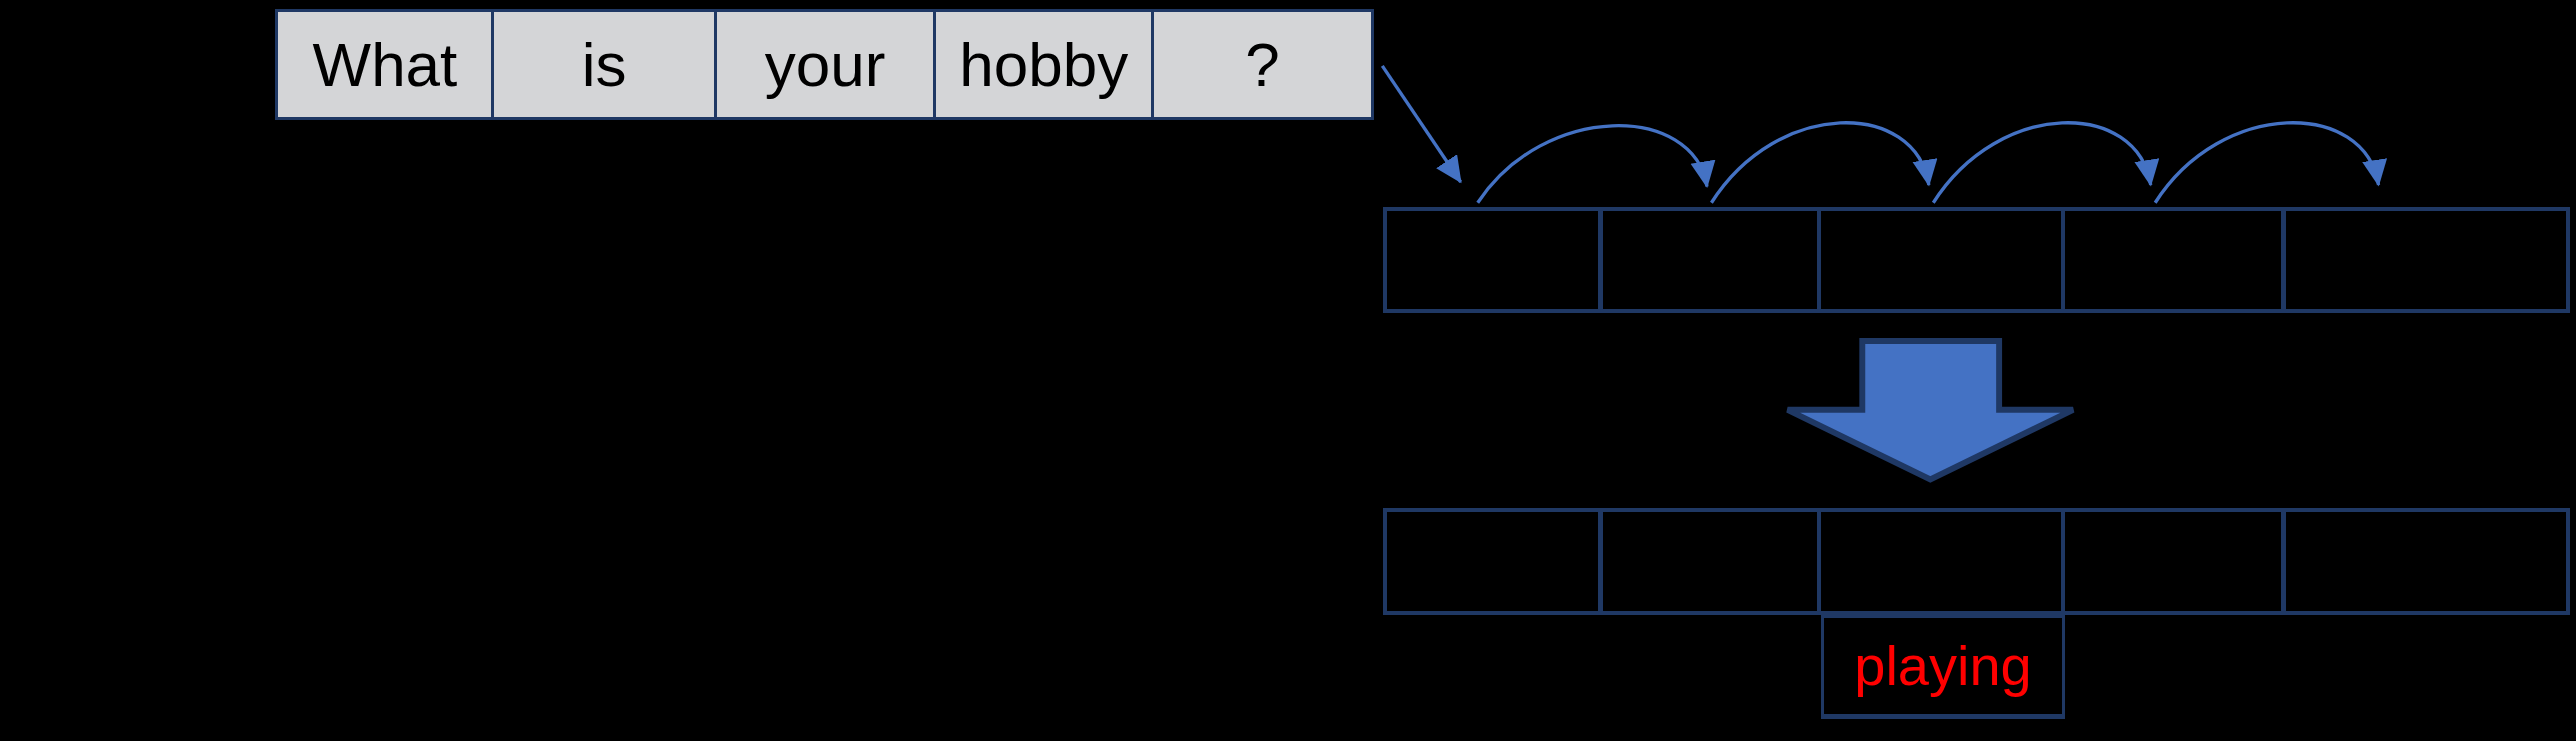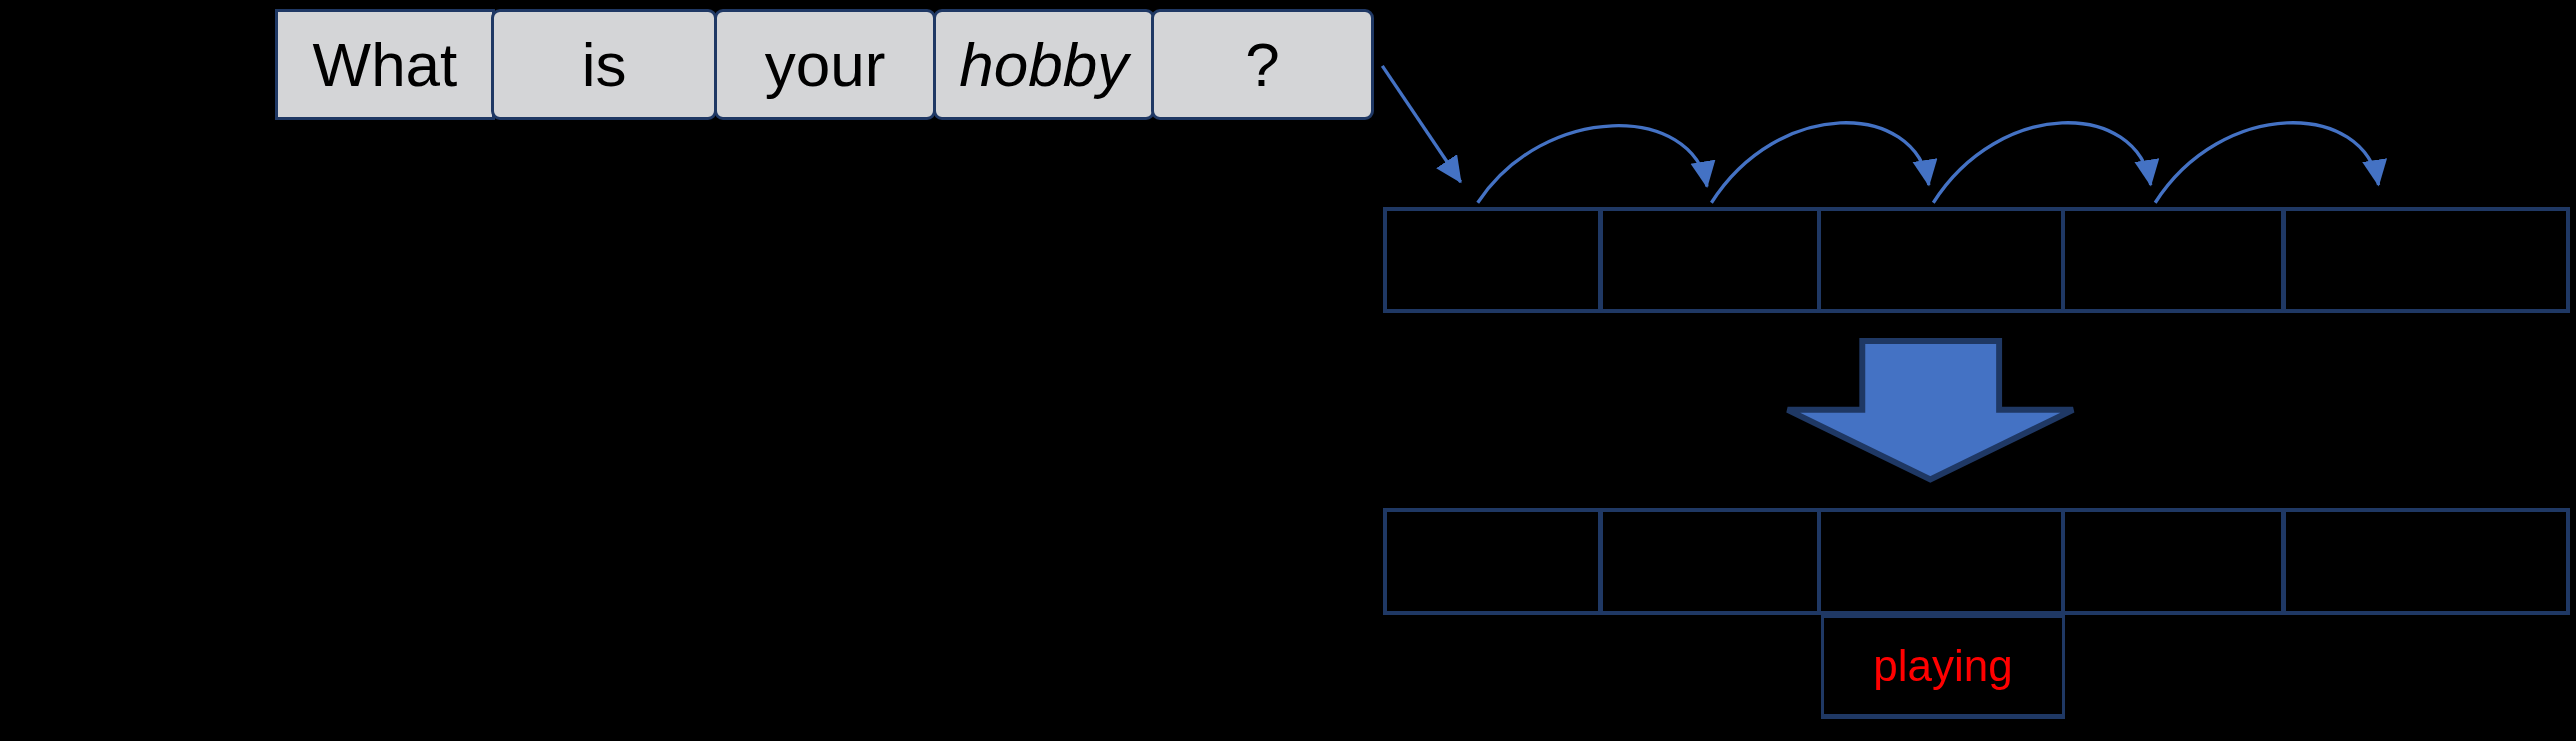--- a/index.html
+++ b/index.html
@@ -33,21 +33,21 @@
     height: 100%;
     background: var(--grey);
     border: 3.7px solid var(--navy);
     display: flex;
     align-items: center;
     justify-content: center;
     font-size: 62px;
     line-height: 1;
     color: var(--black-text);
   }
-  .word-cell + .word-cell { margin-left: -3.7px; border-radius: 9px; }
+  .word-cell + .word-cell { margin-left: -3.7px; }
 
   
   .state-row {
     position: absolute;
     left: 1383px;
     width: 1187px;
     display: flex;
   }
   .state-row.top    { top: 207px; height: 106px; }
   .state-row.bottom { top: 508px; height: 107px; }
@@ -63,21 +63,21 @@
     position: absolute;
     left: 1821px; top: 615px;
     width: 244px; height: 104px;
     border: 3px solid var(--navy);
     border-bottom-width: 5.2px;
     display: flex;
     align-items: center;
     justify-content: center;
   }
   .output-cell span {
-    font-size: 44px;
+    font-size: 56px;
     line-height: 1;
     color: var(--red);
   }
 
   
   svg.overlay {
     position: absolute;
     left: 0; top: 0;
     width: 2576px; height: 742px;
     pointer-events: none;
@@ -93,21 +93,21 @@
   <div class="word-table">
       <div class="word-cell" style="width: 220px;">
         <span>What</span>
       </div>
       <div class="word-cell" style="width: 226px;">
         <span>is</span>
       </div>
       <div class="word-cell" style="width: 223px;">
         <span>your</span>
       </div>
-      <div class="word-cell" style="width: 222px; font-style: italic;">
+      <div class="word-cell" style="width: 222px;">
         <span>hobby</span>
       </div>
       <div class="word-cell" style="width: 223px;">
         <span>?</span>
       </div>
     </div>
 
   <svg class="overlay" viewBox="0 0 3483 1003" xmlns="http://www.w3.org/2000/svg">
     <defs>
       <marker id="ah" markerUnits="userSpaceOnUse" markerWidth="46" markerHeight="40" refX="34" refY="17" orient="auto">

